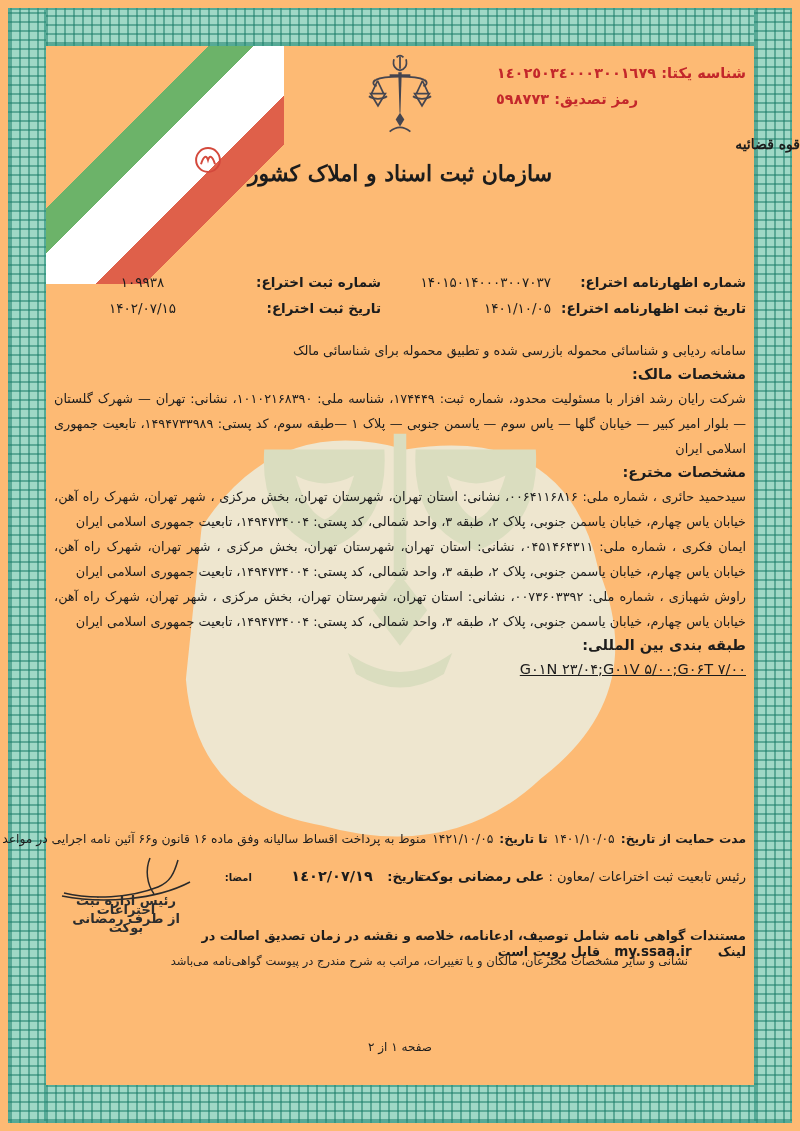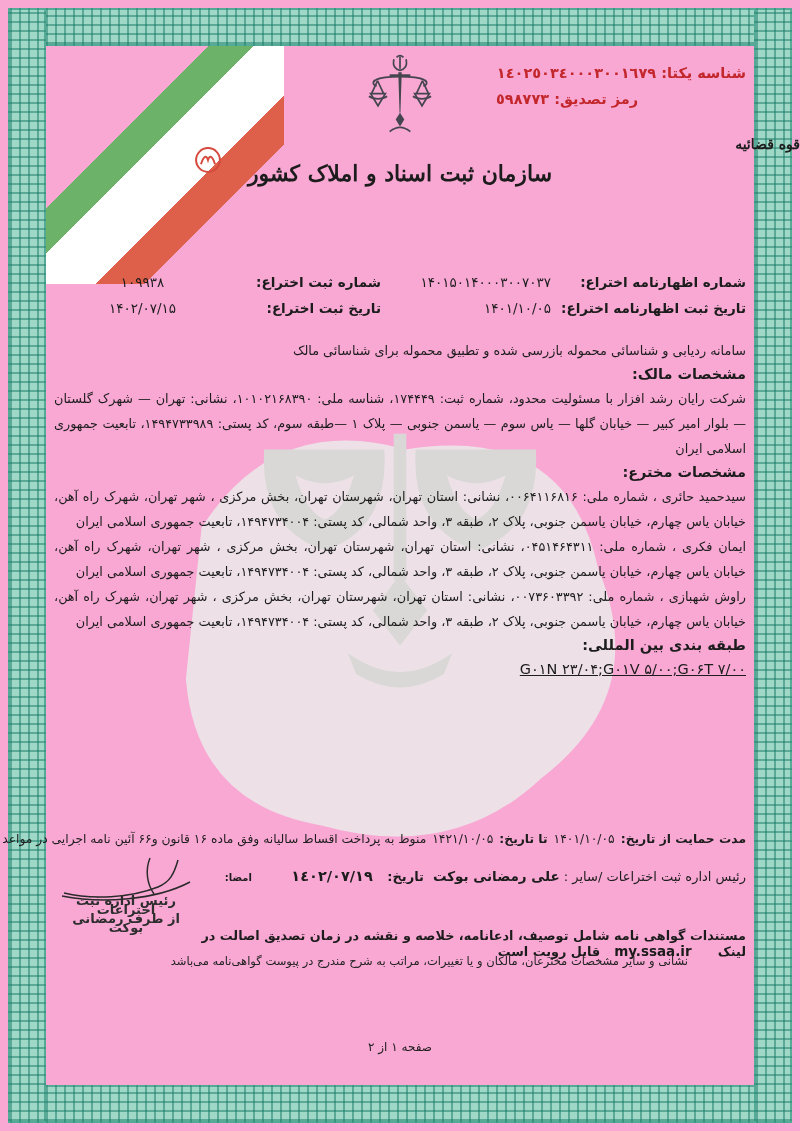--- a/index.html
+++ b/index.html
@@ -1,16 +1,16 @@
 <!DOCTYPE html>
 <html lang="fa" dir="rtl"><head>
 <meta charset="utf-8">
 <style>
   html,body{margin:0;padding:0;background:#ffffff;}
-  .page{position:relative;width:800px;height:1131px;background:#f9a8d4;overflow:hidden;
+  .page{position:relative;width:800px;height:1131px;background:#fdba74;overflow:hidden;
         font-family:"DejaVu Sans",sans-serif;color:#1c1c1c;direction:rtl;}
 
   
   .bstrip{position:absolute;background-color:#9fd8c6;
     background-image:
       repeating-linear-gradient(90deg, rgba(23,122,102,0) 0 2px, rgba(23,122,102,.5) 2px 4px, rgba(23,122,102,0) 4px 9px),
       repeating-linear-gradient(0deg, rgba(23,122,102,0) 0 2px, rgba(23,122,102,.5) 2px 4px, rgba(23,122,102,0) 4px 9px);
     box-shadow:inset 0 0 0 2px rgba(35,140,118,.6);}
   .b-top{left:8px;right:8px;top:8px;height:38px}
   .b-bottom{left:8px;right:8px;bottom:8px;height:38px}
@@ -158,21 +158,21 @@
 
   <div class="protection">
     <span class="lab">مدت حمایت از تاریخ:</span>
     <span>۱۴۰۱/۱۰/۰۵</span>
     <span class="lab">تا تاریخ:</span>
     <span>۱۴۲۱/۱۰/۰۵</span>
     <span>منوط به پرداخت اقساط سالیانه وفق ماده ۱۶ قانون و۶۶ آئین نامه اجرایی در مواعد مقرر می باشد.</span>
   </div>
 
   <div class="sig-chief">
-    <span>رئیس اداره ثبت اختراعات /سایر :</span>
+    <span>رئیس تابعیت ثبت اختراعات /معاون :</span>
     <b>علی رمضانی بوکت</b>
   </div>
   <div class="sig-date">
     <span>تاریخ:</span>
     <span class="dv">١٤٠٢/٠٧/١٩</span>
   </div>
   <div class="sig-emza">امضا:</div>
   <div class="sig-draw">
     <svg width="136" height="46" viewBox="0 0 136 46" fill="none" stroke="#2a2a2a" stroke-width="1.5">
       <path d="M120 4 c-4 14 -8 22 -20 27 c-28 11 -66 13 -94 6"></path>

